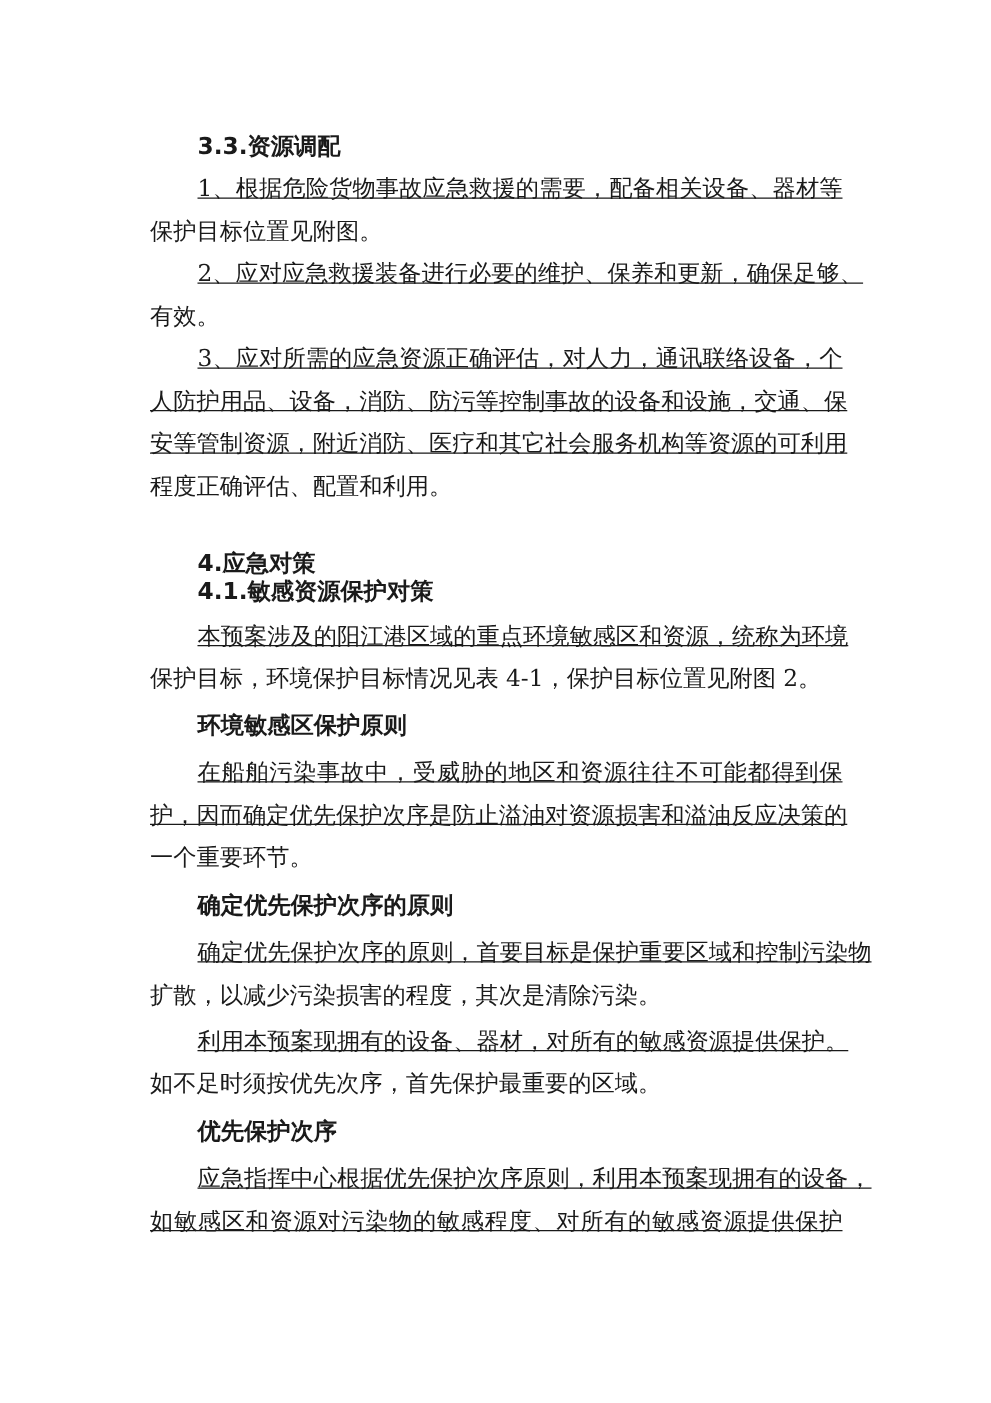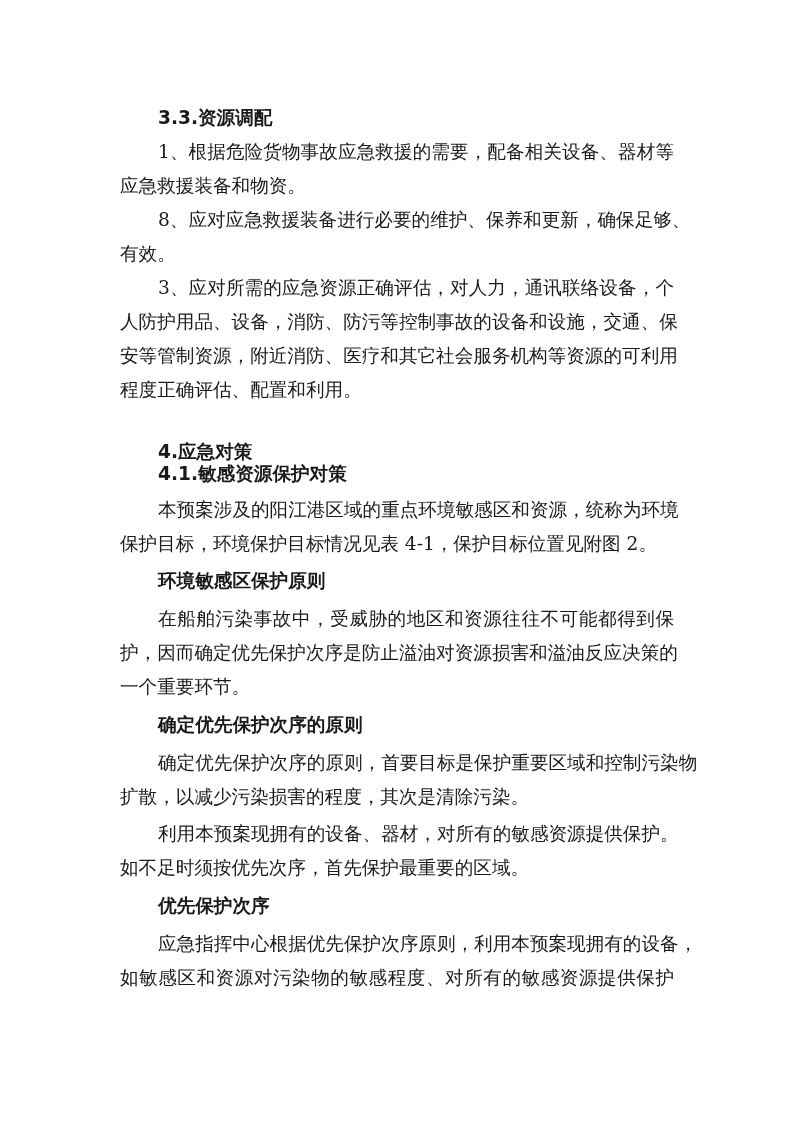--- a/index.html
+++ b/index.html
@@ -2,32 +2,32 @@
 <html><head>
 <meta charset="utf-8">
 <style>
   html, body { margin: 0; padding: 0; background: #ffffff; }
   body { width: 793px; height: 1122px; position: relative; overflow: hidden;
          font-family: "DejaVu Serif", "Liberation Serif", serif; color: #1a1a1a; }
   .page { position: absolute; left: 120px; top: 104px; width: 554px; }
   .line { position: absolute; left: 0; white-space: nowrap; font-size: 18.6px; line-height: 24px; letter-spacing: 0px; }
   .ind { left: 38px; }
   .bold { font-weight: bold; font-family: "DejaVu Sans", "Liberation Sans", sans-serif; }
-  .just { width: 554px; text-align-last: justify; text-align: justify; }
+  .just { width: 554px; text-align-last: justify; text-align: justify; text-decoration: underline; }
   .just.ind { width: 516px; }
 </style>
 </head>
 <body>
 
 <div class="page">
 
   <div class="line ind bold" style="top:2px">3.3.资源调配</div>
   <div class="line ind just" style="top:36px">1、根据危险货物事故应急救援的需要，配备相关设备、器材等</div>
-  <div class="line" style="top:70px">应急救援装备和物资。</div>
-  <div class="line ind just" style="top:104px">8、应对应急救援装备进行必要的维护、保养和更新，确保足够、</div>
+  <div class="line" style="top:70px">保护目标位置见附图。</div>
+  <div class="line ind just" style="top:104px">2、应对应急救援装备进行必要的维护、保养和更新，确保足够、</div>
   <div class="line" style="top:138px">有效。</div>
   <div class="line ind just" style="top:172px">3、应对所需的应急资源正确评估，对人力，通讯联络设备，个</div>
   <div class="line just" style="top:206px">人防护用品、设备，消防、防污等控制事故的设备和设施，交通、保</div>
   <div class="line just" style="top:240px">安等管制资源，附近消防、医疗和其它社会服务机构等资源的可利用</div>
   <div class="line" style="top:274px">程度正确评估、配置和利用。</div>
 
   <div class="line ind bold" style="top:336px">4.应急对策</div>
   <div class="line ind bold" style="top:358px">4.1.敏感资源保护对策</div>
   <div class="line ind just" style="top:394px">本预案涉及的阳江港区域的重点环境敏感区和资源，统称为环境</div>
   <div class="line" style="top:428px">保护目标，环境保护目标情况见表 4-1，保护目标位置见附图 2。</div>

